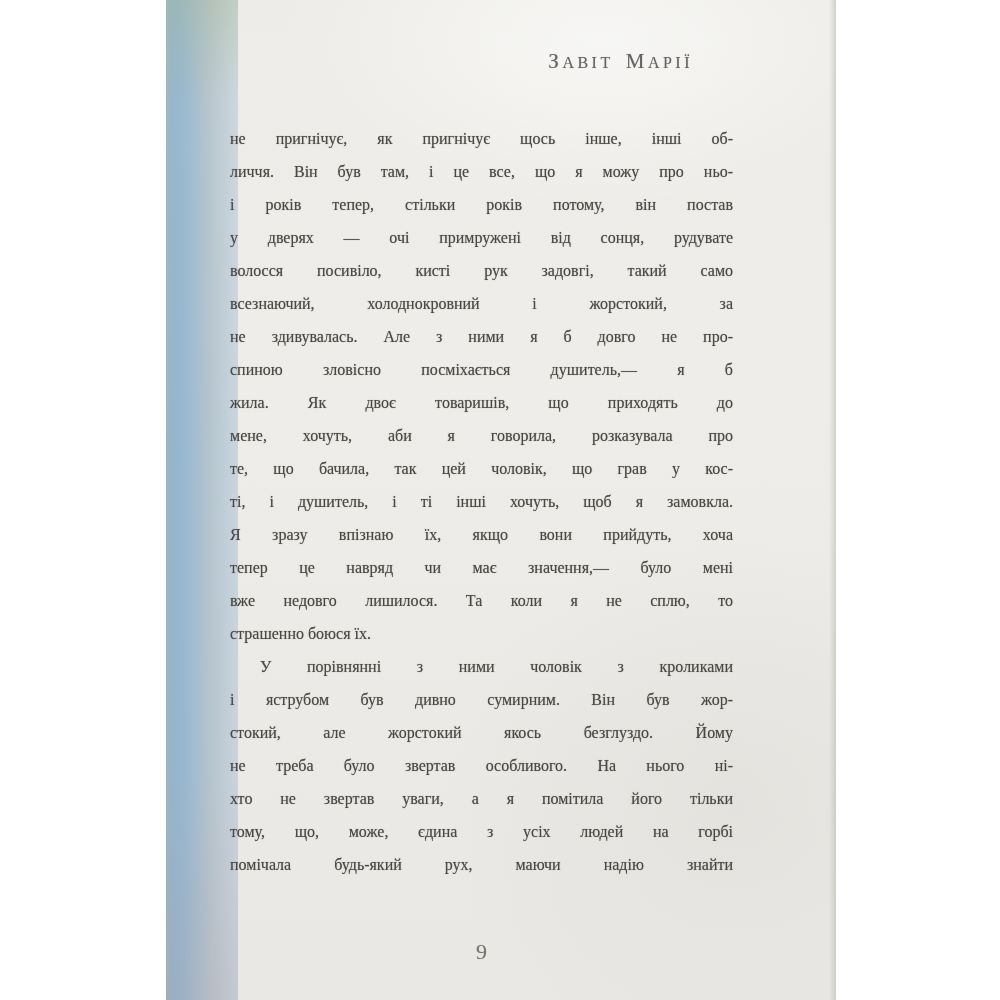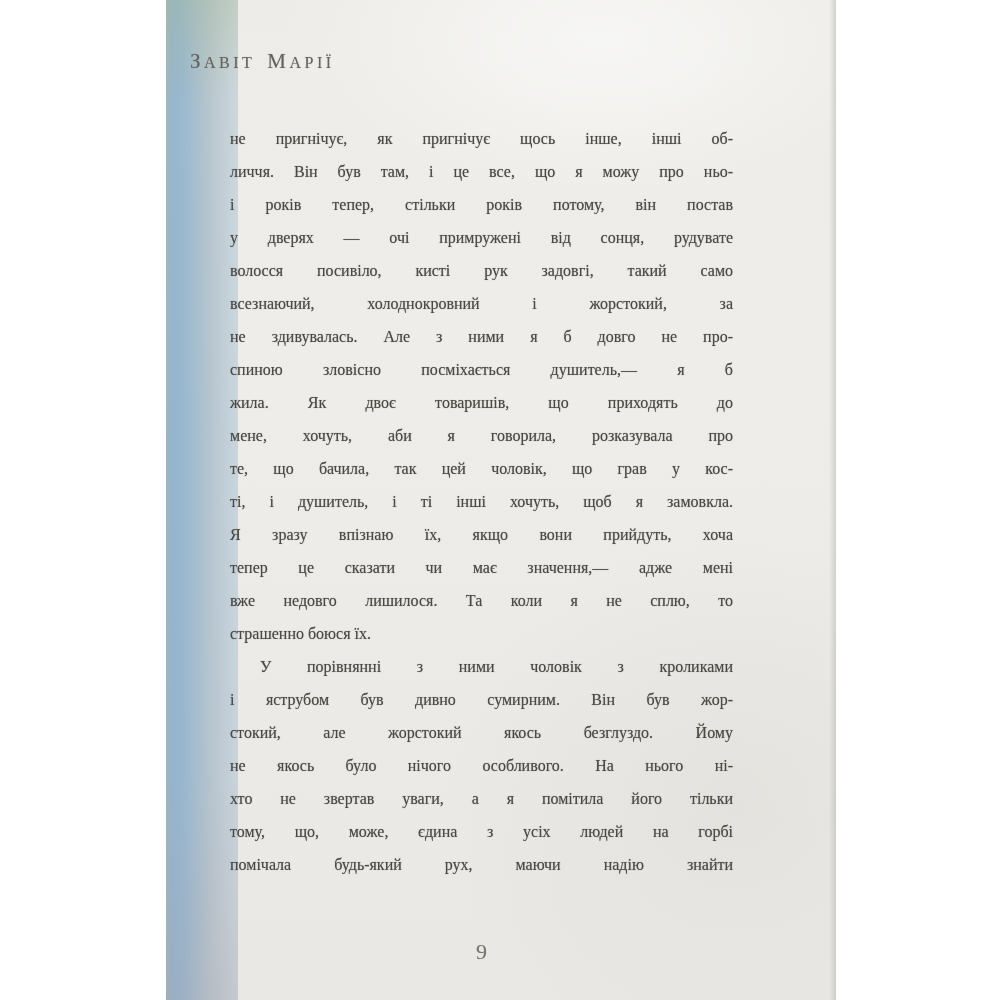--- a/index.html
+++ b/index.html
@@ -49,21 +49,21 @@
   .page-right-edge {
     position: absolute;
     right: 0; top: 0;
     width: 7px; height: 1000px;
     background: linear-gradient(90deg, rgba(196,194,188,0) 0%, rgba(186,184,178,0.55) 100%);
   }
   .running-header {
     position: absolute;
     left: 24px; top: 49px;
     width: 503px;
-    text-align: left;
+    text-align: right;
     color: #666460;
     letter-spacing: 3.5px;
     white-space: nowrap;
     text-shadow: 0 0 1px rgba(102,100,96,0.45);
   }
   .running-header .cap { font-size: 21px; }
   .running-header .smallcap { font-size: 16px; }
   .running-header .wordgap { display: inline-block; width: 12px; }
   .text-block {
     position: absolute;
@@ -117,27 +117,27 @@
         <div class="line">у дверях — очі примружені від сонця, рудувате</div>
         <div class="line">волосся посивіло, кисті рук задовгі, такий само</div>
         <div class="line">всезнаючий, холоднокровний і жорстокий, за</div>
         <div class="line">не здивувалась. Але з ними я б довго не про-</div>
         <div class="line">спиною зловісно посміхається душитель,— я б</div>
         <div class="line">жила. Як двоє товаришів, що приходять до</div>
         <div class="line">мене, хочуть, аби я говорила, розказувала про</div>
         <div class="line">те, що бачила, так цей чоловік, що грав у кос-</div>
         <div class="line">ті, і душитель, і ті інші хочуть, щоб я замовкла.</div>
         <div class="line">Я зразу впізнаю їх, якщо вони прийдуть, хоча</div>
-        <div class="line">тепер це сказати чи має значення,— адже мені</div>
+        <div class="line">тепер це навряд чи має значення,— було мені</div>
         <div class="line">вже недовго лишилося. Та коли я не сплю, то</div>
         <div class="line last">страшенно боюся їх.</div>
         <div class="line indent">У порівнянні з ними чоловік з кроликами</div>
         <div class="line">і яструбом був дивно сумирним. Він був жор-</div>
         <div class="line">стокий, але жорстокий якось безглуздо. Йому</div>
-        <div class="line">не якось було нічого особливого. На нього ні-</div>
+        <div class="line">не треба було звертав особливого. На нього ні-</div>
         <div class="line">хто не звертав уваги, а я помітила його тільки</div>
         <div class="line">тому, що, може, єдина з усіх людей на горбі</div>
         <div class="line">помічала будь-який рух, маючи надію знайти</div>
       </div>
 
     <div class="page-number">9</div>
   </div>
 </div>
 
 </body></html>

